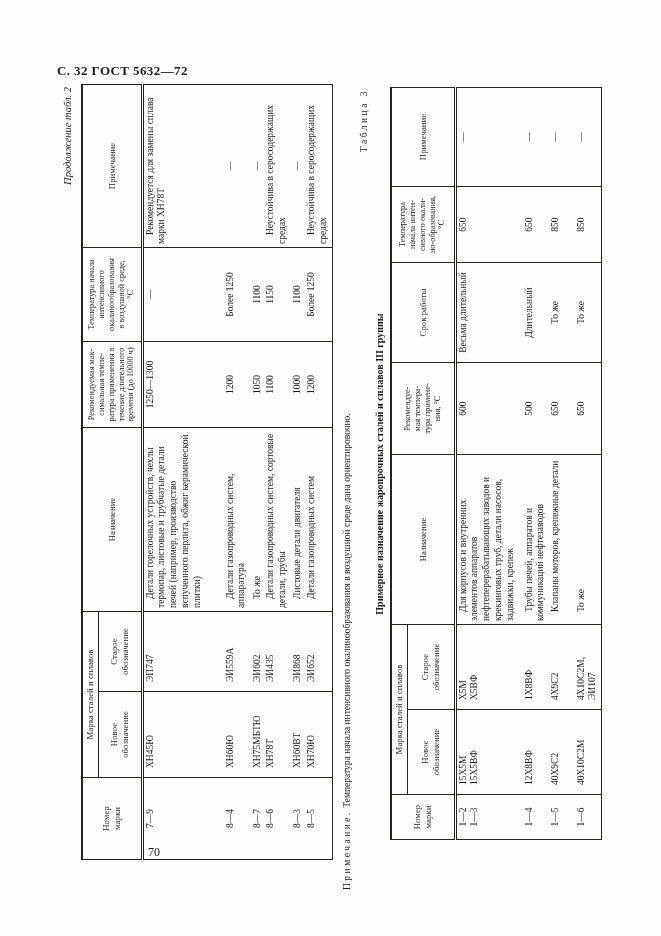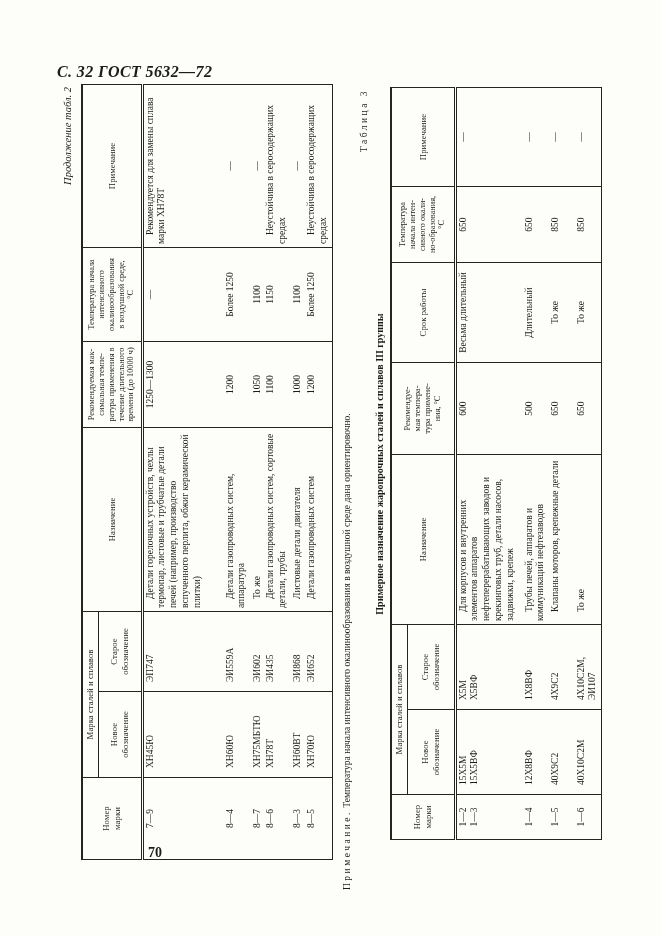--- a/index.html
+++ b/index.html
@@ -1,22 +1,22 @@
 <!DOCTYPE html>
 <html><head>
 <meta charset="utf-8">
 <style>
   html,body { margin:0; padding:0; background:#e9e9e6; }
   .page {
     position:relative; width:661px; height:936px; margin:0 auto;
     background:#fdfdfa; color:#1c1c1c; overflow:hidden;
     font-family:"Liberation Serif","DejaVu Serif",serif;
   }
-  .doc-header { position:absolute; left:57px; top:63px; font-weight:bold; font-size:16px; letter-spacing:.4px;font-style:italic; }
-  .page-num { position:absolute; left:148px; top:845px; font-size:14px;font-weight:bold; }
+  .doc-header { position:absolute; left:57px; top:63px; font-weight:bold; font-size:13px; letter-spacing:.4px; }
+  .page-num { position:absolute; left:148px; top:845px; font-size:12px; }
 
   
   .rotated {
     position:absolute; left:62px; top:935px; width:850px; height:560px;
     transform:rotate(-90deg); transform-origin:0 0;
   }
   .cont-label { text-align:right; font-style:italic; font-size:10.5px; height:15px; padding-right:2px; }
 
   table.t { border-collapse:collapse; table-layout:fixed; font-size:9.5px; line-height:1.24;
             border:1px solid #26241f; border-top:2px solid #26241f; }

